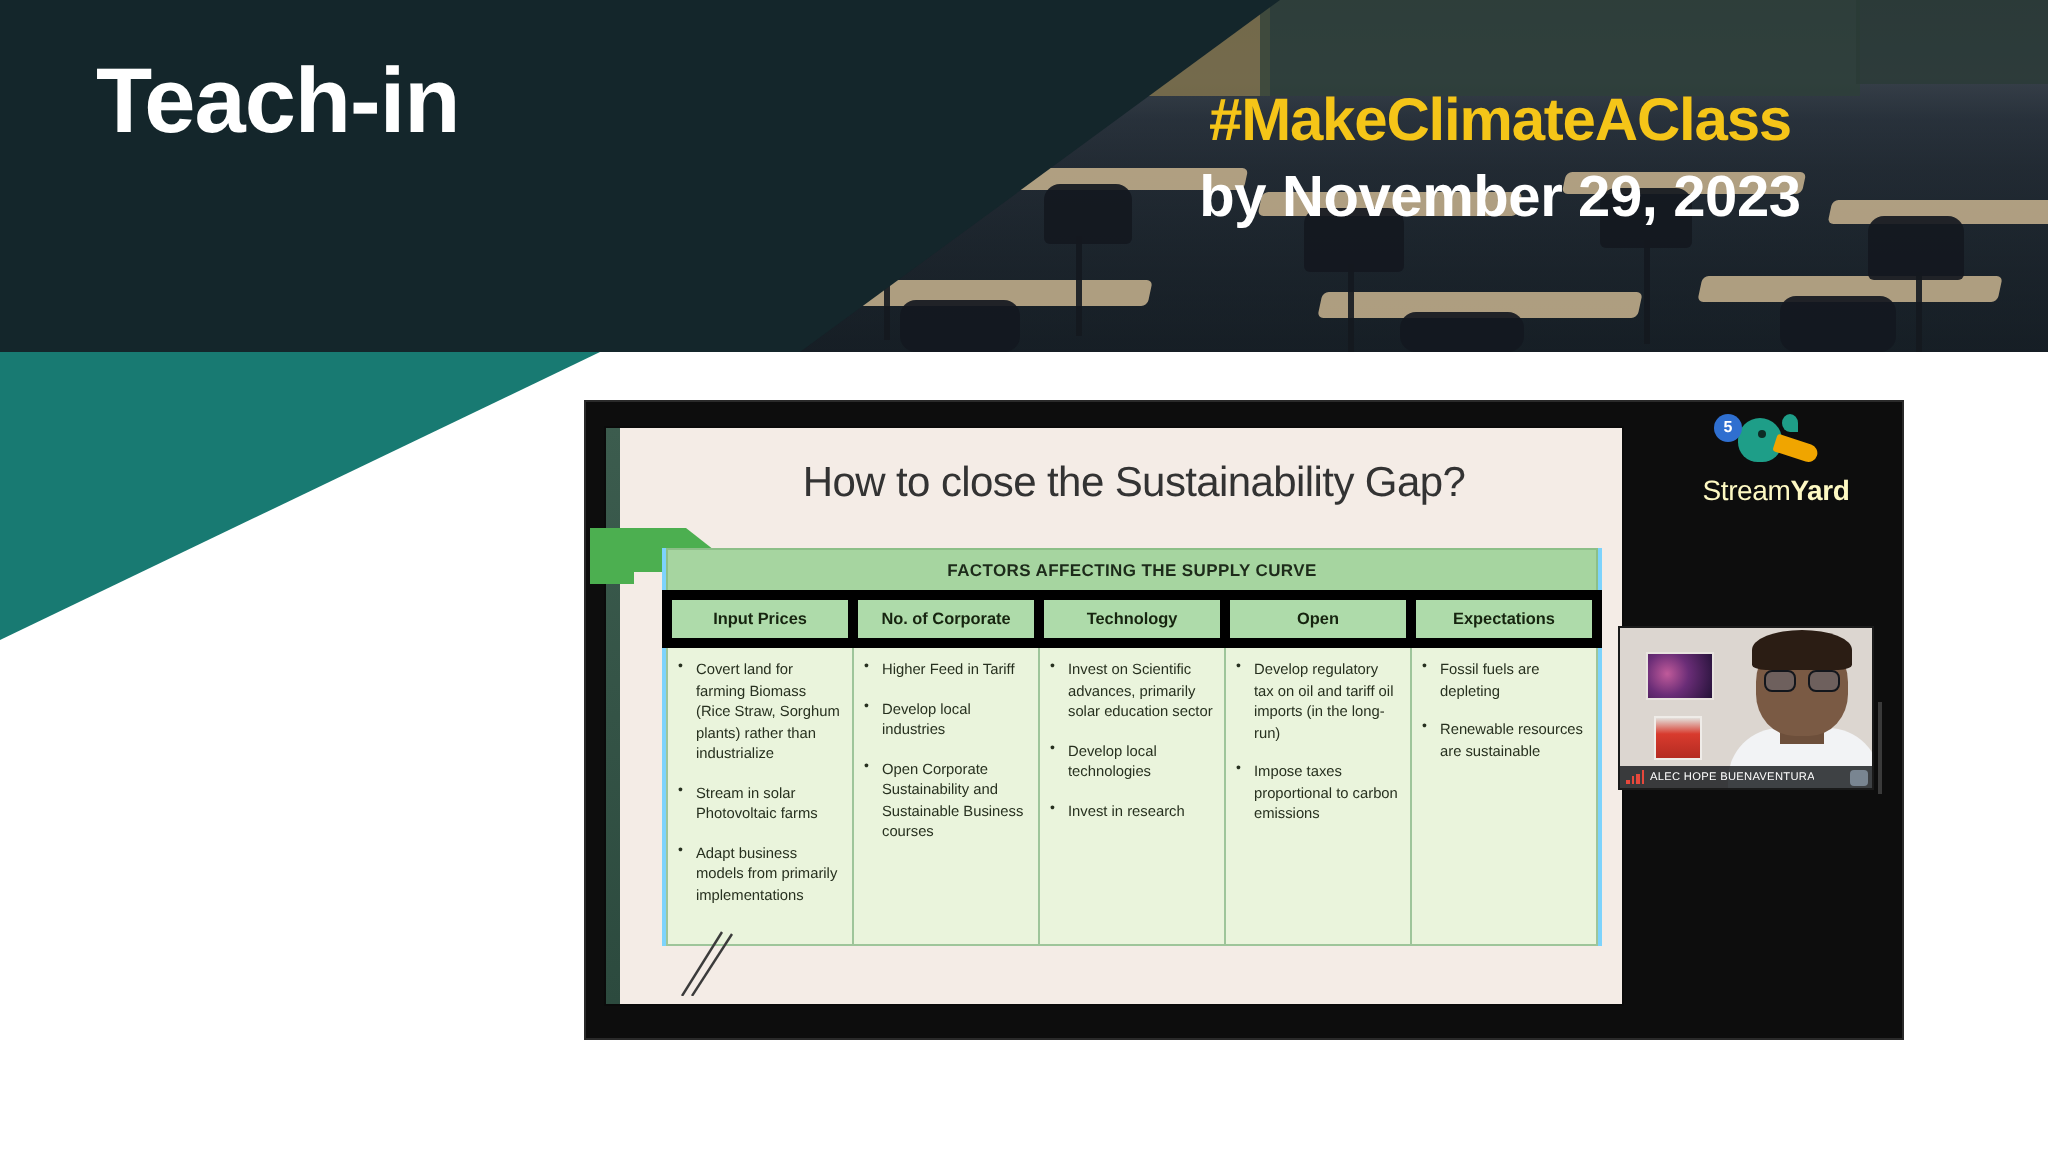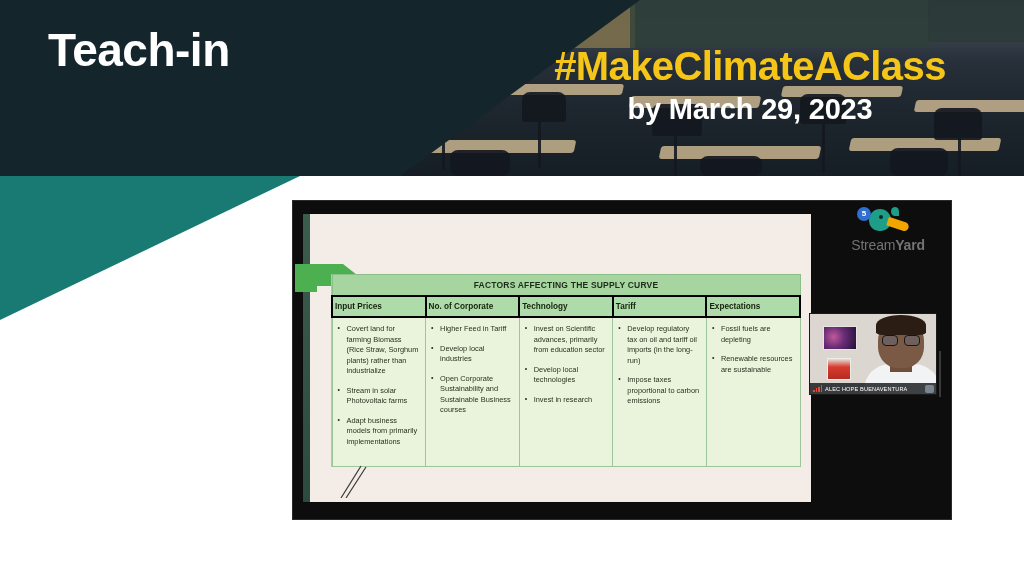--- a/index.html
+++ b/index.html
@@ -56,21 +56,21 @@
     background:#187a72;
     clip-path: polygon(0 0, 300px 0, 0 144px);
   }
 
   
   .hashtag{
     position:absolute; left:480px; top:46px; width:540px; z-index:7;
     text-align:center;
   }
   .hash-main{
-    color:#f5c518; font-size:40px; font-weight:700; letter-spacing:-0.6px;
+    color:#f5c518; font-size:30px; font-weight:700; letter-spacing:-0.6px;
     line-height:1.02; white-space:nowrap;
   }
   .hash-sub{
     color:#ffffff; font-size:29px; font-weight:700; margin-top:6px;
     letter-spacing:-0.2px; white-space:nowrap;
   }
 
   
   .video-frame{
     position:absolute; left:292px; top:200px; width:660px; height:320px;
@@ -108,21 +108,21 @@
     border-collapse:collapse; table-layout:fixed;
     background:#7dd3fc;
   }
   .tbl .banner{
     background:#a6d5a0; color:#1d2b1a; font-size:8.5px; font-weight:700;
     text-align:center; padding:5px 2px; letter-spacing:.2px;
     border:1px solid #8cbf88;
   }
   .tbl th.col{
     background:#aedbaa; color:#16240f; font-size:8.2px; font-weight:700;
-    text-align:left; padding:5px 2px; border:2px solid #000000;
+    text-align:center; padding:5px 2px; border:5px solid #000000;
   }
   .tbl td.cell{
     background:#eaf4dc; vertical-align:top; padding:6px 5px 10px 5px;
     border:1px solid #9ec59a;
   }
   .tbl ul{ list-style:none; }
   .tbl li{
     position:relative; padding-left:9px; margin-bottom:9px;
     font-size:7.4px; line-height:1.42; color:#27301f;
   }
@@ -155,21 +155,21 @@
   }
   .sy-badge{
     position:absolute; left:18px; top:0px; width:14px; height:14px;
     border-radius:50%; background:#2f6fd0; color:#fff;
     font-size:8px; line-height:14px; font-weight:700;
   }
   .sy-tuft{
     position:absolute; left:52px; top:0px; width:8px; height:9px;
     background:#1e9e88; border-radius:50% 50% 0 50%;
   }
-  .sy-name{ color:#737373; font-size:14px; font-weight:400; letter-spacing:-0.2px; }
+  .sy-name{ color:#fef9c3; font-size:14px; font-weight:400; letter-spacing:-0.2px; }
   .sy-name b{ font-weight:700; }
 
   
   .cam{
     position:absolute; left:516px; top:112px; width:128px; height:82px;
     background:linear-gradient(180deg,#d9d4cf 0%,#c9c3bd 45%,#b8b2ac 100%);
     overflow:hidden; border:1px solid #1a1a1a;
   }
   .cam-wall{ position:absolute; inset:0; background:#dcd6d0; }
   .cam-poster{
@@ -271,63 +271,64 @@
   <div class="dark-strip"></div>
 
   <div class="title-wrap">
     <div class="title-line">Teach-in</div>
   </div>
 
   <div class="teal-tri"></div>
 
   <div class="hashtag">
     <div class="hash-main">#MakeClimateAClass</div>
-    <div class="hash-sub">by March 29, 2023</div>
+    <div class="hash-sub">by November 29, 2023</div>
   </div>
 
   <div class="video-frame">
     <div class="vid-inner">
 
       <div class="slide">
         <div class="slide-edge"></div>
 
+        <div class="slide-title">How to close the Sustainability Gap?</div>
 
         <div class="green-arrow-tail"></div>
         <div class="green-arrow"></div>
 
         <table class="tbl">
           <tbody>
               <tr>
             <td class="banner" colspan="5">FACTORS AFFECTING THE SUPPLY CURVE</td>
           </tr>
           <tr>
             <th class="col" style="width:24%">Input Prices</th>
             <th class="col" style="width:23%">No. of Corporate</th>
             <th class="col" style="width:19%">Technology</th>
-            <th class="col" style="width:17%">Tariff</th>
+            <th class="col" style="width:17%">Open</th>
             <th class="col" style="width:17%">Expectations</th>
           </tr>
           <tr>
             <td class="cell">
               <ul>
                 <li>Covert land for farming Biomass (Rice Straw, Sorghum plants) rather than industrialize</li>
                 <li>Stream in solar Photovoltaic farms</li>
                 <li>Adapt business models from primarily implementations</li>
               </ul>
             </td>
             <td class="cell">
               <ul>
                 <li>Higher Feed in Tariff</li>
                 <li>Develop local industries</li>
                 <li>Open Corporate Sustainability and Sustainable Business courses</li>
               </ul>
             </td>
             <td class="cell">
               <ul>
-                <li>Invest on Scientific advances, primarily from education sector</li>
+                <li>Invest on Scientific advances, primarily solar education sector</li>
                 <li>Develop local technologies</li>
                 <li>Invest in research</li>
               </ul>
             </td>
             <td class="cell">
               <ul>
                 <li>Develop regulatory tax on oil and tariff oil imports (in the long-run)</li>
                 <li>Impose taxes proportional to carbon emissions</li>
               </ul>
             </td>

